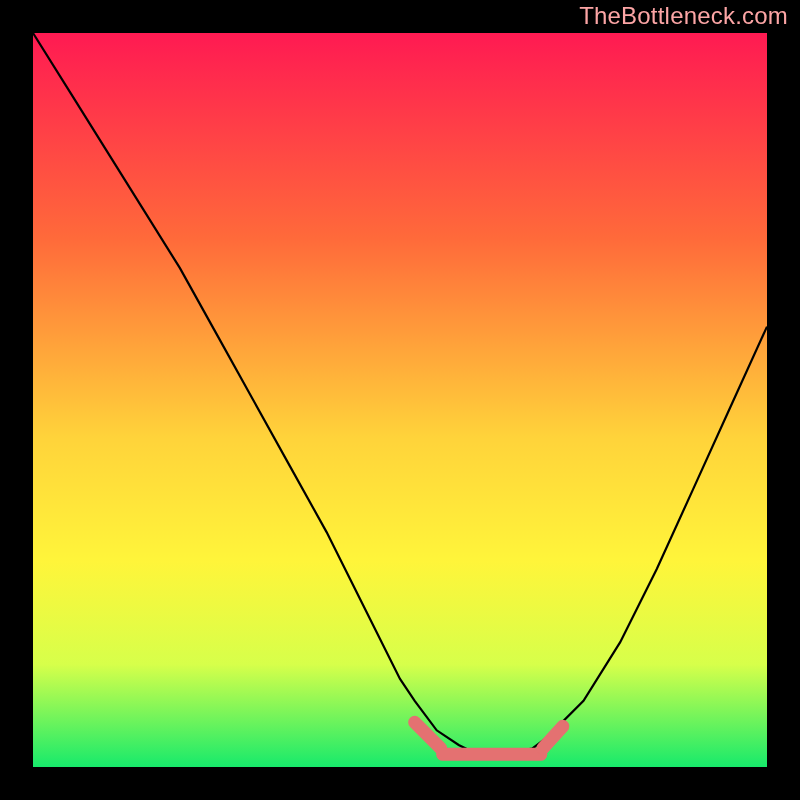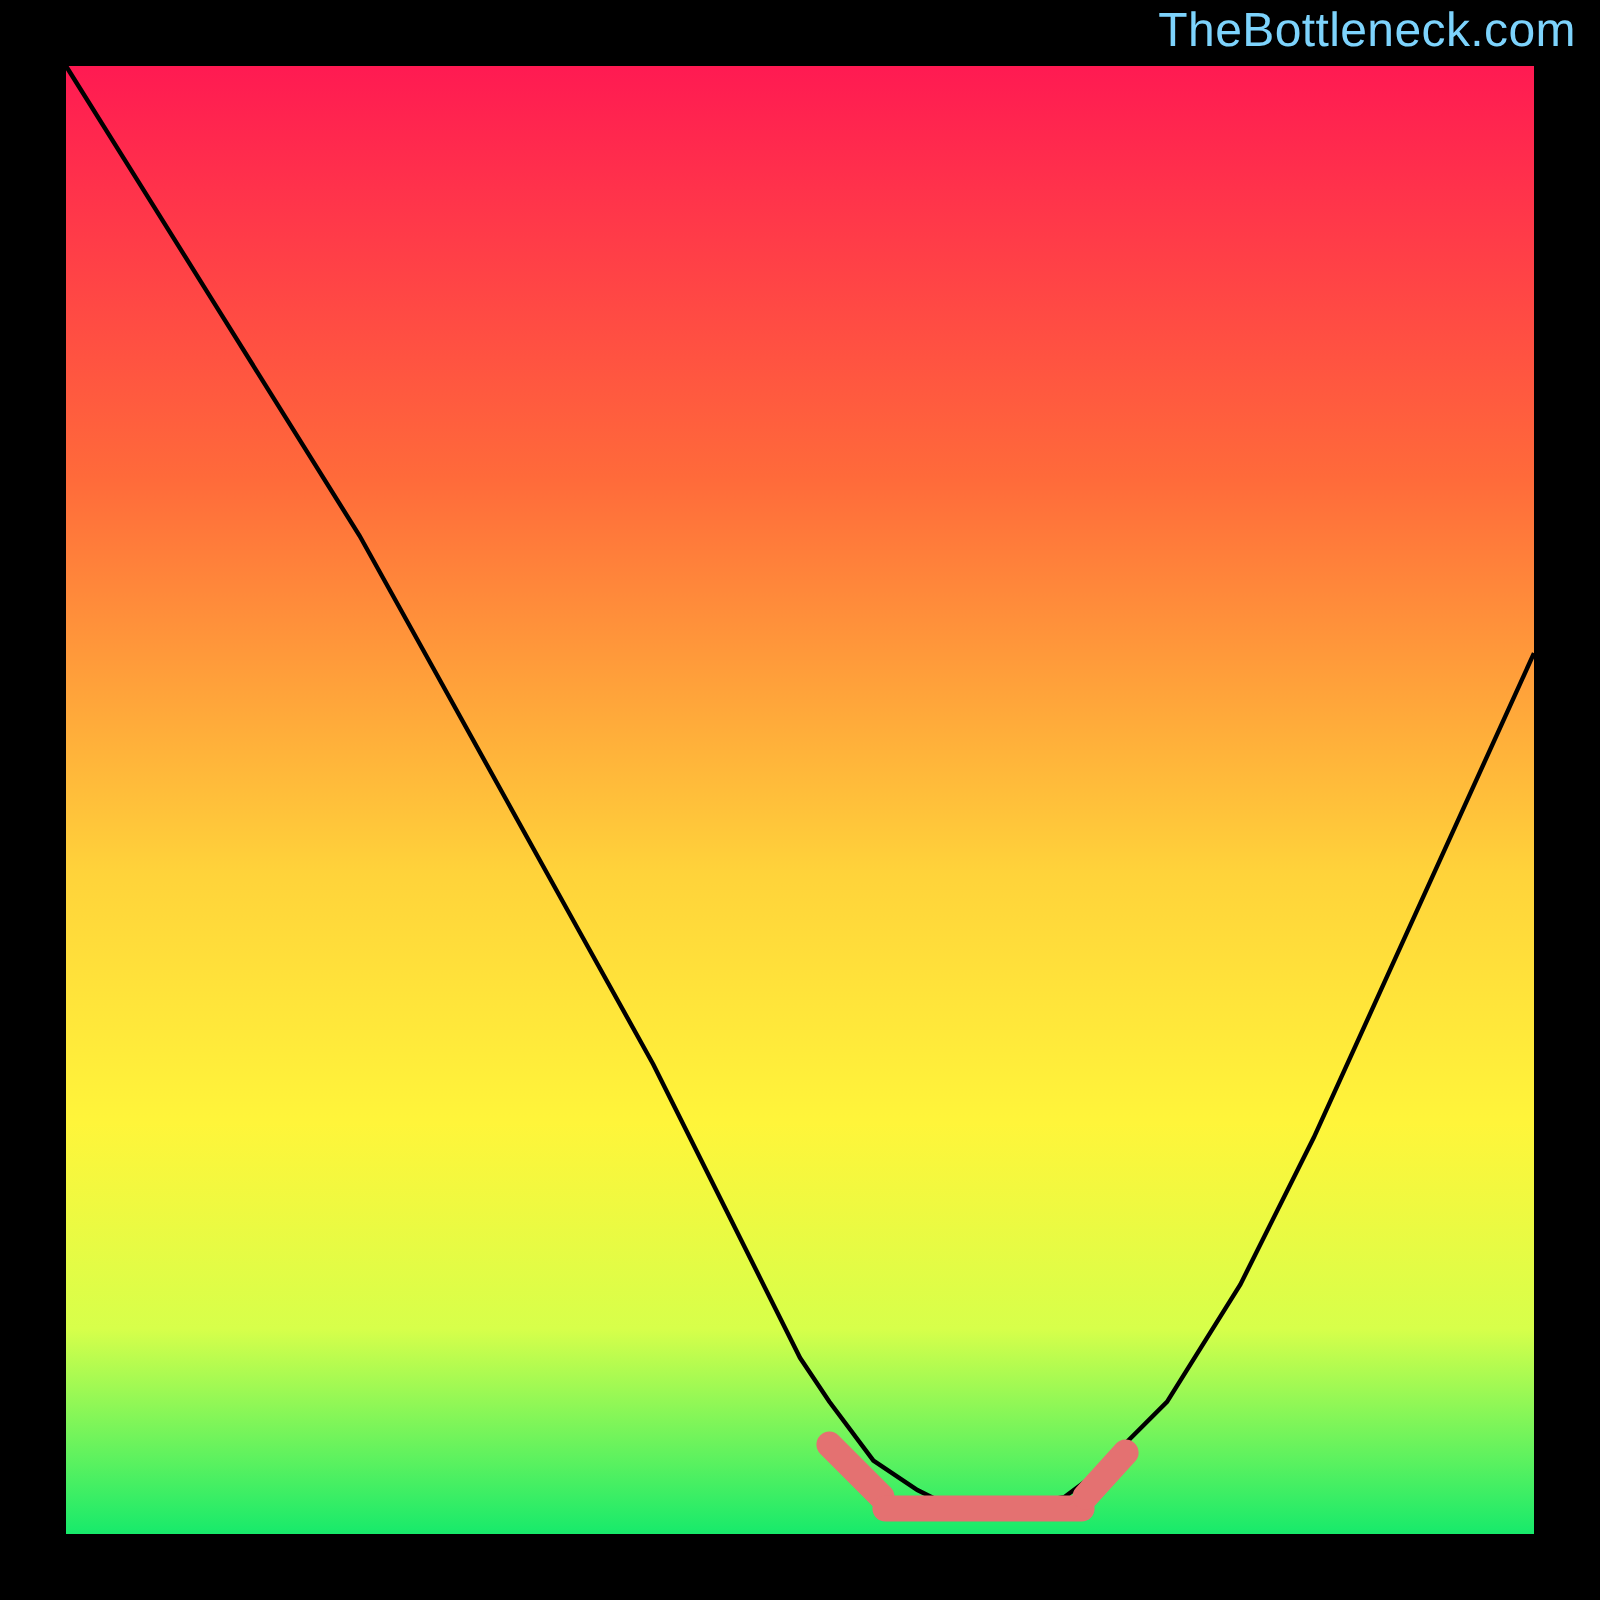--- a/index.html
+++ b/index.html
@@ -15,21 +15,21 @@
     width: 800px;
     height: 800px;
     background: #000;
   }
   .watermark {
     position: absolute;
     top: 2px;
     right: 12px;
     font-family: Arial, sans-serif;
     font-size: 24px;
-    color: #7dd3fc;
+    color: #fca5a5;
     font-weight: 500;
     letter-spacing: 0.2px;
   }
   svg {
     display: block;
   }
   .gradient-rect {
     
   }
   .curve {

